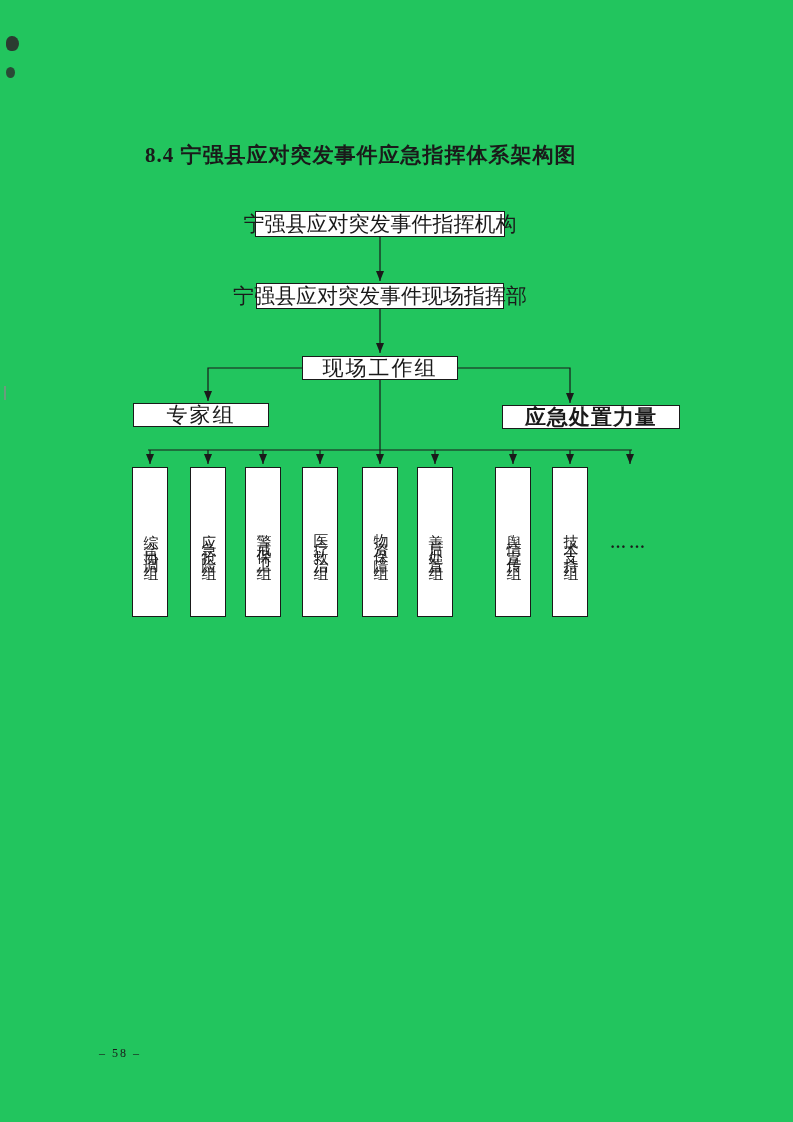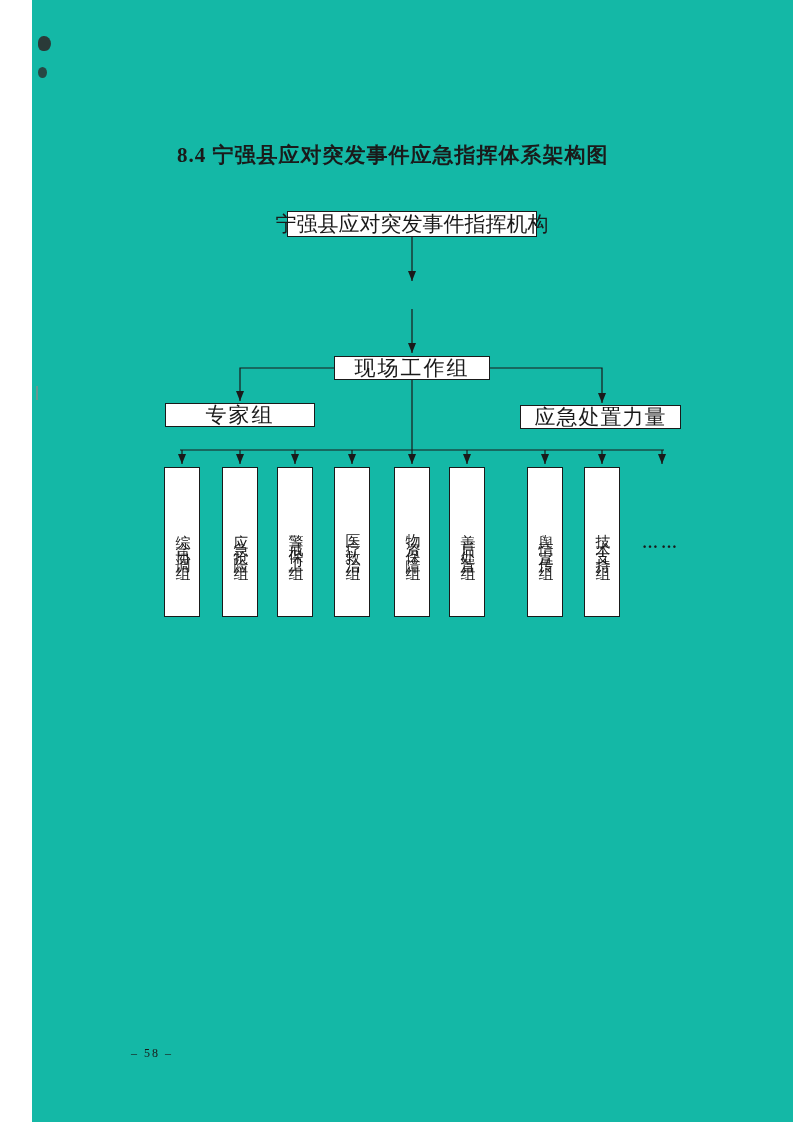--- a/index.html
+++ b/index.html
@@ -5,21 +5,21 @@
   * { margin: 0; padding: 0; box-sizing: border-box; }
   html, body { background: #ffffff; }
   body {
     width: 793px;
     height: 1122px;
     position: relative;
     font-family: "Liberation Serif", "DejaVu Serif", serif;
     color: #1a1a1a;
     overflow: hidden;
   }
-  .page { position: absolute; inset: 0; background: #14b8a6; margin-left: 32px; }
+  .page { position: absolute; inset: 0; background: #22c55e; }
 
   .connectors { position: absolute; left: 0; top: 0; }
 
   .title {
     position: absolute;
     left: 145px;
     top: 141px;
     font-size: 21px;
     font-weight: bold;
     letter-spacing: 1px;
@@ -32,22 +32,22 @@
     background: #ffffff;
     display: flex;
     align-items: center;
     justify-content: center;
     font-size: 21px;
     white-space: nowrap;
   }
   .box-root    { left: 255px; top: 211px; width: 250px; height: 26px; }
   .box-hq      { left: 256px; top: 283px; width: 248px; height: 26px; }
   .box-work    { left: 302px; top: 356px; width: 156px; height: 24px; letter-spacing: 2px; }
-  .box-expert  { left: 133px; top: 403px; width: 150px; height: 24px; letter-spacing: 2px; }
-  .box-force   { left: 488px; top: 405px; width: 161px; height: 24px; letter-spacing: 1px; }
+  .box-expert  { left: 133px; top: 403px; width: 136px; height: 24px; letter-spacing: 2px; }
+  .box-force   { left: 502px; top: 405px; width: 178px; height: 24px; letter-spacing: 1px; font-weight: bold; }
 
   .vgroup {
     position: absolute;
     top: 467px;
     width: 36px;
     height: 150px;
     border: 1.2px solid #1a1a1a;
     background: #ffffff;
     writing-mode: vertical-rl;
     text-orientation: upright;
@@ -119,20 +119,21 @@
       <line x1="320" y1="450" x2="320" y2="464" marker-end="url(#ah)"></line>
       <line x1="380" y1="450" x2="380" y2="464" marker-end="url(#ah)"></line>
       <line x1="435" y1="450" x2="435" y2="464" marker-end="url(#ah)"></line>
       <line x1="513" y1="450" x2="513" y2="464" marker-end="url(#ah)"></line>
       <line x1="570" y1="450" x2="570" y2="464" marker-end="url(#ah)"></line>
       <line x1="630" y1="450" x2="630" y2="464" marker-end="url(#ah)"></line>
     </g>
   </svg>
 
   <div class="box box-root">宁强县应对突发事件指挥机构</div>
+  <div class="box box-hq">宁强县应对突发事件现场指挥部</div>
   <div class="box box-work">现场工作组</div>
   <div class="box box-expert">专家组</div>
   <div class="box box-force">应急处置力量</div>
 
   <div class="vgroup g0">综合协调组</div>
   <div class="vgroup g1">应急抢险组</div>
   <div class="vgroup g2">警戒保卫组</div>
   <div class="vgroup g3">医疗救治组</div>
   <div class="vgroup g4">物资保障组</div>
   <div class="vgroup g5">善后处置组</div>

